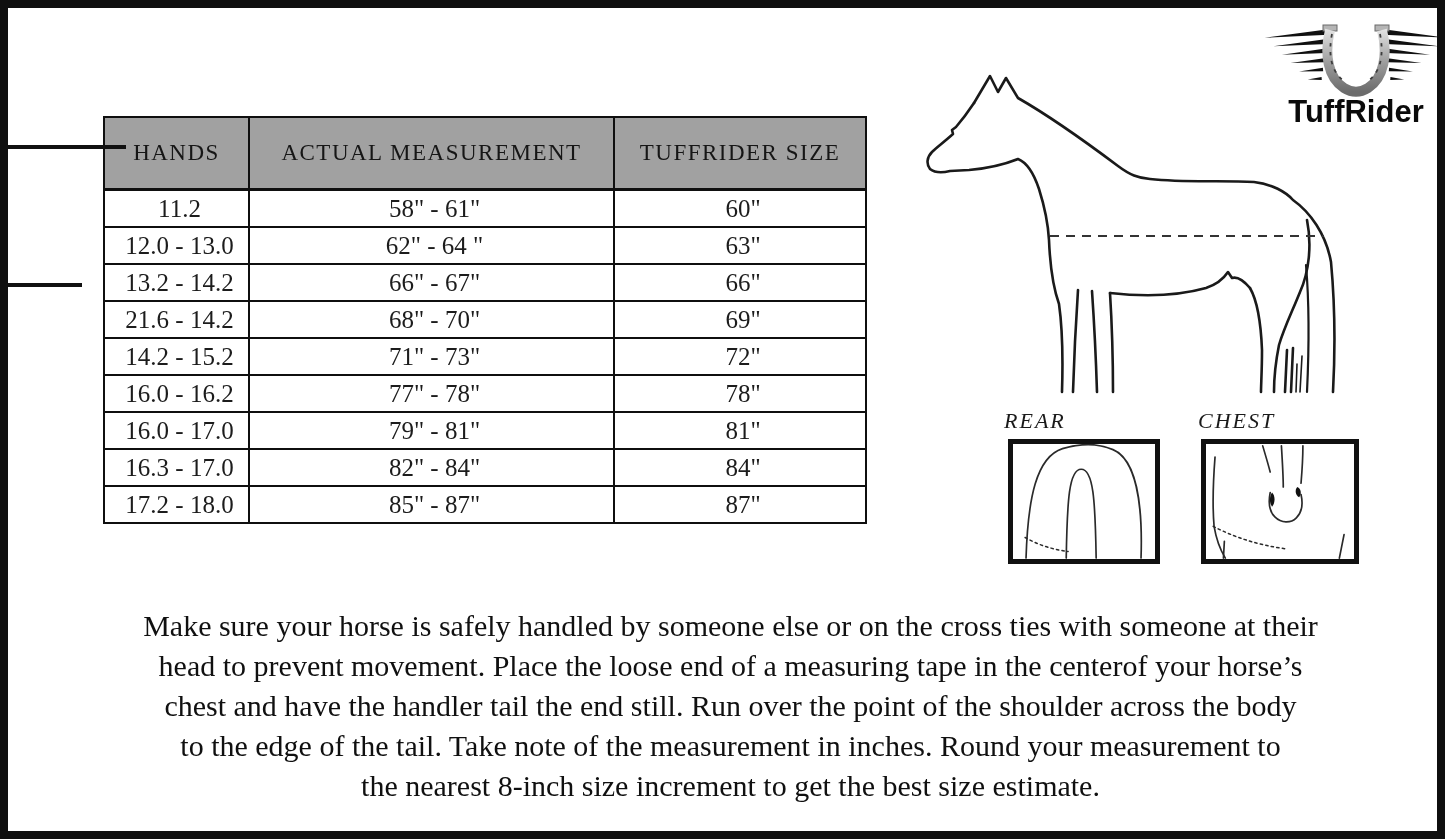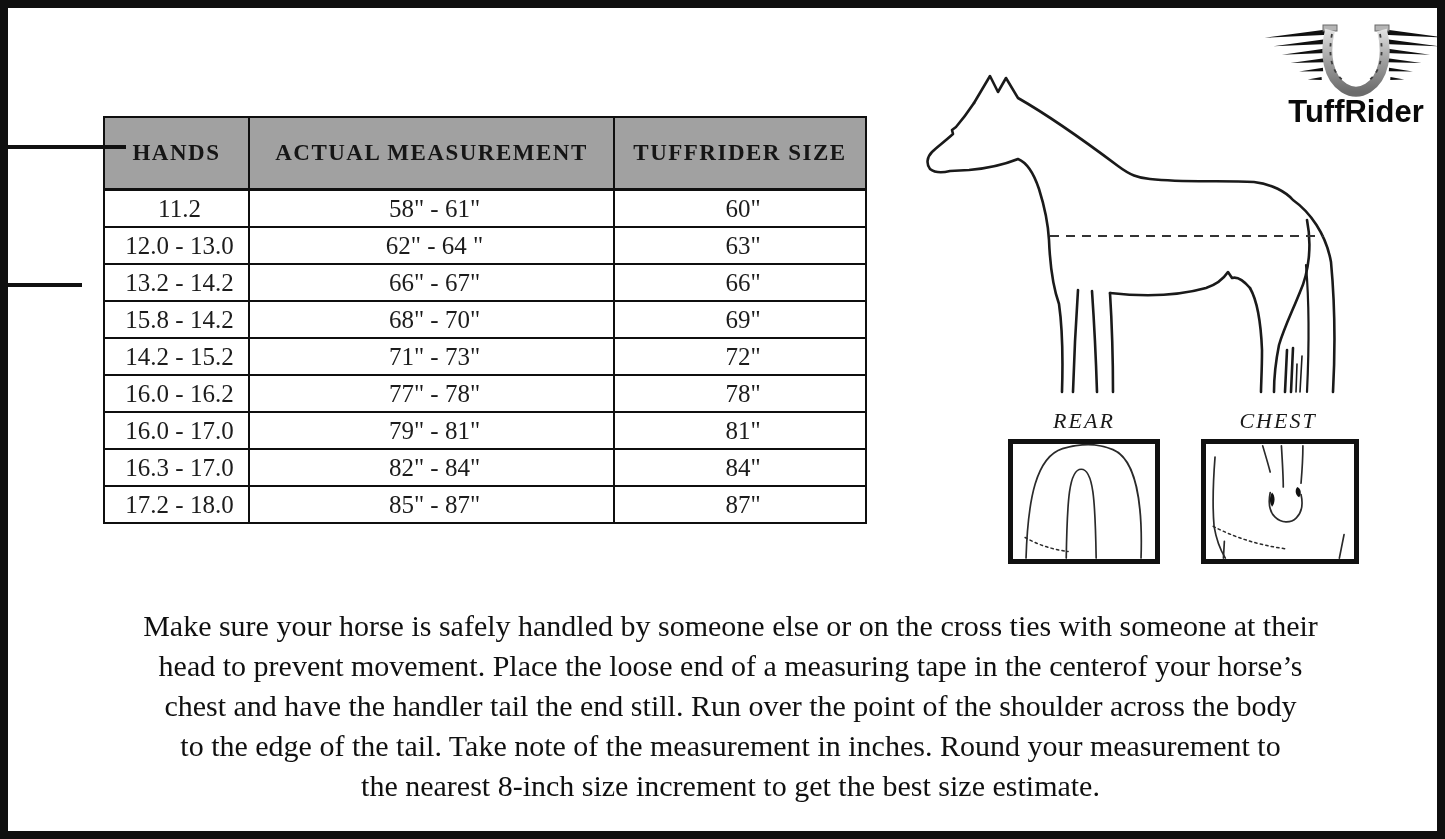--- a/index.html
+++ b/index.html
@@ -8,38 +8,38 @@
     border:8px solid #0f0f0f;box-sizing:border-box;overflow:hidden;
     font-family:"Liberation Serif",serif;color:#141414;
   }
   
   #size-table{
     position:absolute;left:95px;top:108px;border-collapse:collapse;
     table-layout:fixed;width:762px;
   }
   #size-table th{
     background:#a1a1a1;border:2px solid #0f0f0f;border-bottom:3px solid #0f0f0f;
-    height:68px;font-size:23px;font-weight:bold;letter-spacing:1.5px;
+    height:68px;font-size:23px;font-weight:normal;letter-spacing:1.5px;
     font-family:"Liberation Serif",serif;color:#161616;text-align:center;
   }
   #size-table td{
     border:2px solid #0f0f0f;height:33px;text-align:center;
     font-size:25px;color:#1c1c1c;white-space:nowrap;padding-left:7px;
   }
   .col-hands{width:145px;} .col-meas{width:365px;} .col-size{width:252px;}
   
   #horse-svg{position:absolute;left:898px;top:42px;}
   #logo-svg{position:absolute;left:1256px;top:12px;}
   #logo-text{
     position:absolute;left:1250px;top:86px;width:196px;text-align:center;
     font-family:"Liberation Sans",sans-serif;font-weight:bold;font-size:31px;
     color:#0a0a0a;letter-spacing:0px;
   }
   .view-label{
-    position:absolute;width:160px;text-align:center;top:400px;
+    position:absolute;width:160px;text-align:left;top:400px;
     font-style:italic;font-size:22px;letter-spacing:2px;color:#1a1a1a;
     font-family:"Liberation Serif",serif;
   }
   #rear-label{left:996px;} #chest-label{left:1190px;}
   .view-box{
     position:absolute;top:431px;border:5px solid #111;background:#fff;box-sizing:border-box;
   }
   #rear-box{left:1000px;width:152px;height:125px;}
   #chest-box{left:1193px;width:158px;height:125px;}
   
@@ -81,21 +81,21 @@
         <td>12.0 - 13.0</td>
         <td>62" - 64 "</td>
         <td>63"</td>
       </tr>
       <tr>
         <td>13.2 - 14.2</td>
         <td>66" - 67"</td>
         <td>66"</td>
       </tr>
       <tr>
-        <td>15.8 - 14.2</td>
+        <td>21.6 - 14.2</td>
         <td>68" - 70"</td>
         <td>69"</td>
       </tr>
       <tr>
         <td>14.2 - 15.2</td>
         <td>71" - 73"</td>
         <td>72"</td>
       </tr>
       <tr>
         <td>16.0 - 16.2</td>

